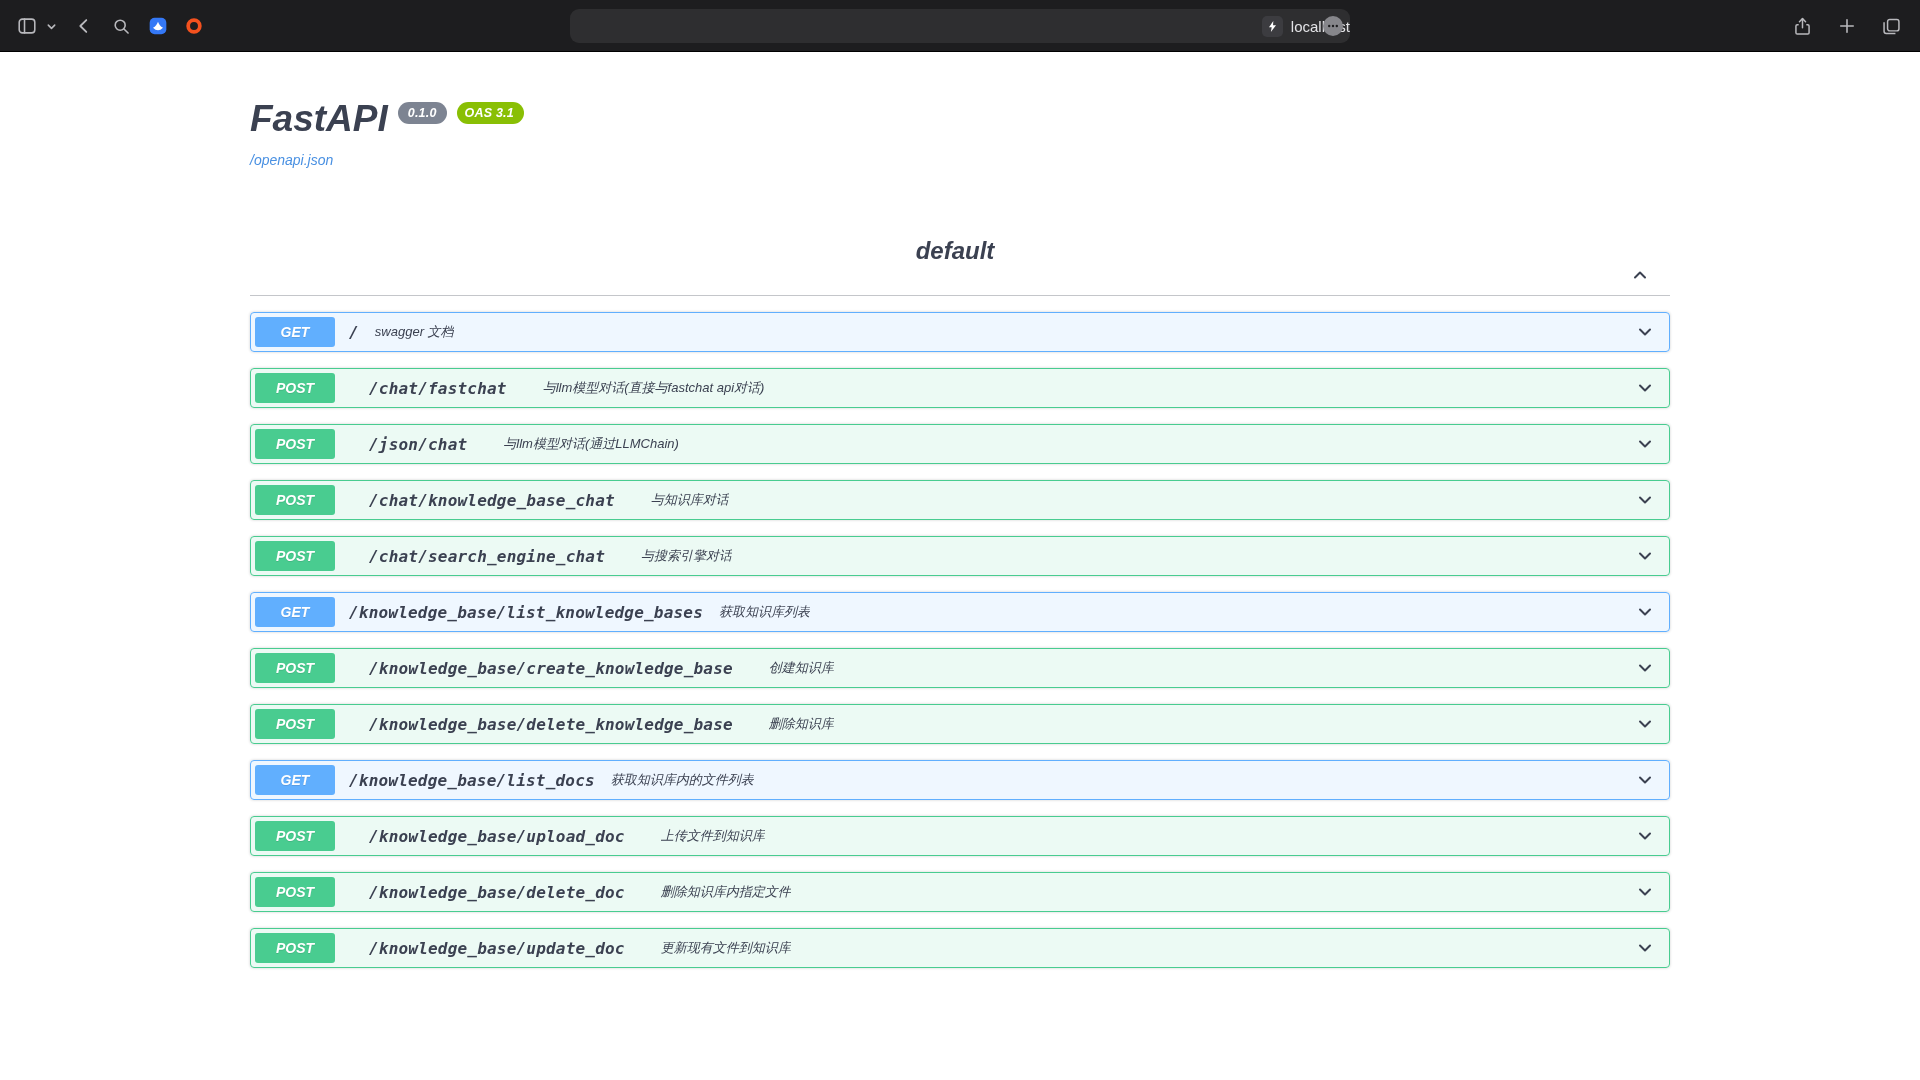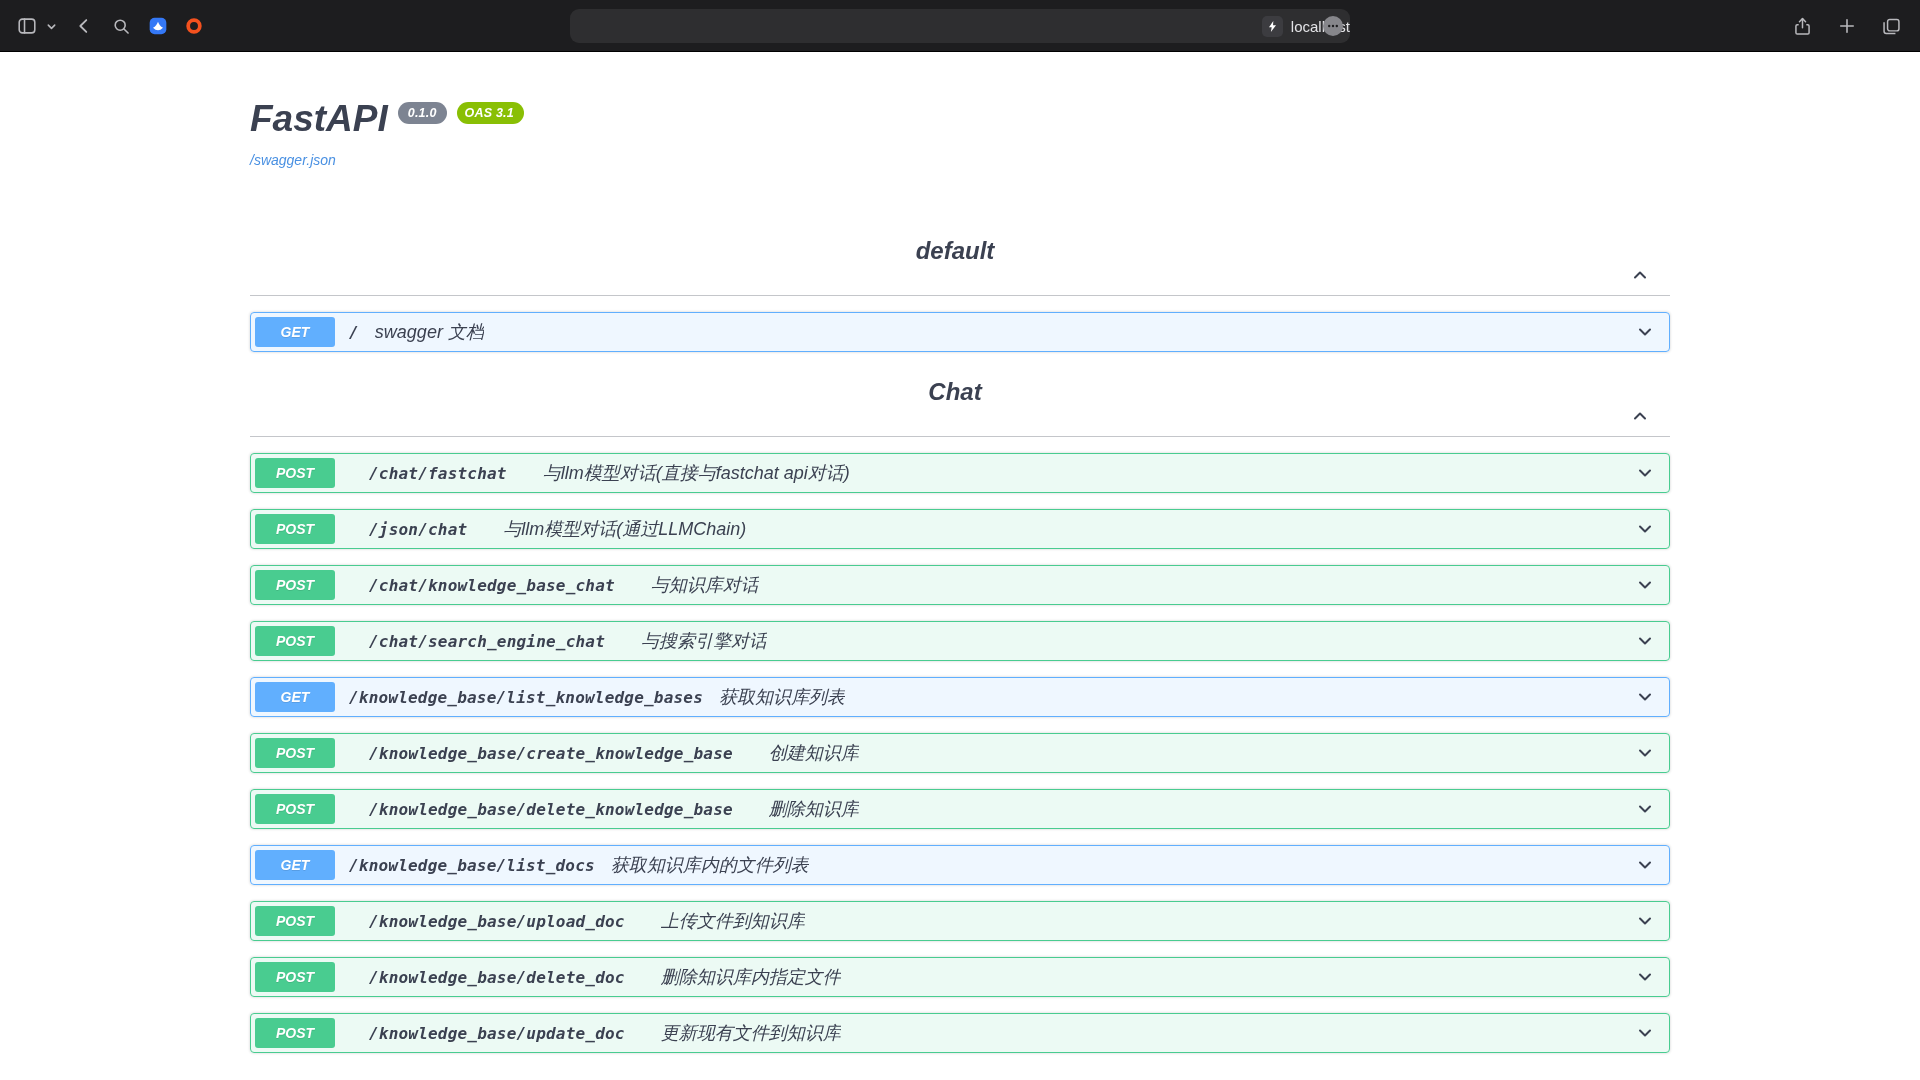--- a/index.html
+++ b/index.html
@@ -101,21 +101,21 @@
   }
   .opblock-method.get-bg  { background: var(--c-get, #61affe); }
   .opblock-method.post-bg { background: var(--c-post, #49cc90); }
 
   .opblock-path {
     font-family: "DejaVu Sans Mono", "Liberation Mono", monospace;
     font-size: 16px; font-weight: 700; color: #3b4151;
     margin: 0 4px 0 14px; letter-spacing: .2px; white-space: nowrap;
   }
   .opblock-summary-text {
-    font-size: 18px; color: #3b4151; margin-left: 12px;
+    font-size: 13px; color: #3b4151; margin-left: 12px;
     white-space: nowrap; overflow: hidden;
   }
   .opblock-arrow {
     margin-left: auto; background: none; border: none;
     padding: 0 10px; color: #3b4151; display: flex; align-items: center;
     cursor: pointer;
   }
 </style>
 </head>
 <body>
@@ -201,21 +201,21 @@
 
 <div class="content">
   <div class="wrapper">
 
     <div class="info">
       <h2 class="api-title">
         <span>FastAPI</span>
         <span class="badge badge-version">0.1.0</span>
         <span class="badge badge-oas">OAS 3.1</span>
       </h2>
-      <a class="spec-link" href="#">/swagger.json</a>
+      <a class="spec-link" href="#">/openapi.json</a>
     </div>
 
     <div id="api-sections">
         <section class="opblock-tag-section">
           <div class="opblock-tag">
             <span class="tag-title">default</span>
             <button class="expand-btn">
               <svg width="20" height="20" viewBox="0 0 20 20" fill="none" stroke="currentColor" stroke-width="2" stroke-linecap="round" stroke-linejoin="round">
                 <polyline points="5 12.5 10 7.5 15 12.5"></polyline>
               </svg>
@@ -226,28 +226,20 @@
             <span class="opblock-path">/</span>
             <span class="opblock-summary-text">swagger 文档</span>
             <button class="opblock-arrow">
               <svg width="20" height="20" viewBox="0 0 20 20" fill="none" stroke="currentColor" stroke-width="2" stroke-linecap="round" stroke-linejoin="round">
                 <polyline points="5 7.5 10 12.5 15 7.5"></polyline>
               </svg>
             </button>
           </div>
         </section>
         <section class="opblock-tag-section">
-          <div class="opblock-tag">
-            <span class="tag-title">Chat</span>
-            <button class="expand-btn">
-              <svg width="20" height="20" viewBox="0 0 20 20" fill="none" stroke="currentColor" stroke-width="2" stroke-linecap="round" stroke-linejoin="round">
-                <polyline points="5 12.5 10 7.5 15 12.5"></polyline>
-              </svg>
-            </button>
-          </div>
           <div class="opblock post">
             <span class="opblock-method post-bg">POST</span>
             <span class="opblock-path">/chat/fastchat</span>
             <span class="opblock-summary-text">与llm模型对话(直接与fastchat api对话)</span>
             <button class="opblock-arrow">
               <svg width="20" height="20" viewBox="0 0 20 20" fill="none" stroke="currentColor" stroke-width="2" stroke-linecap="round" stroke-linejoin="round">
                 <polyline points="5 7.5 10 12.5 15 7.5"></polyline>
               </svg>
             </button>
           </div>

